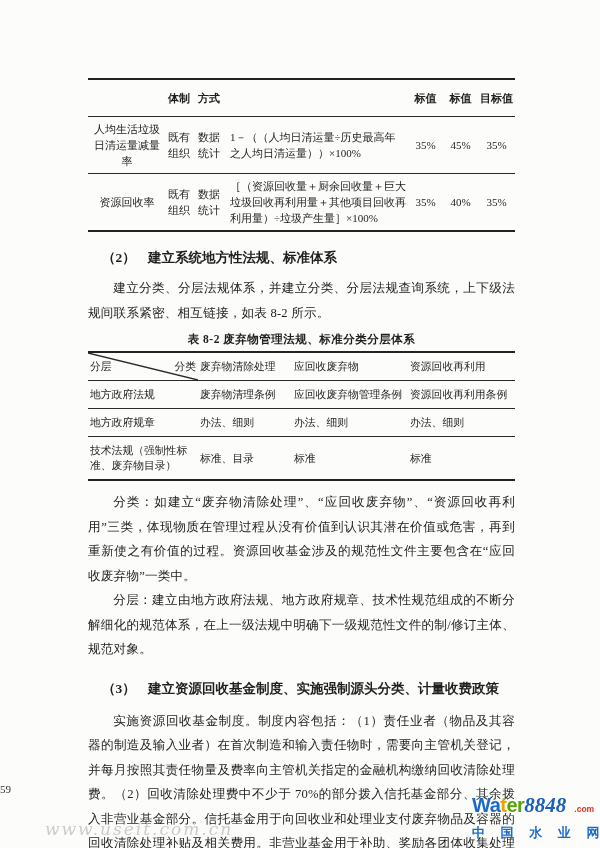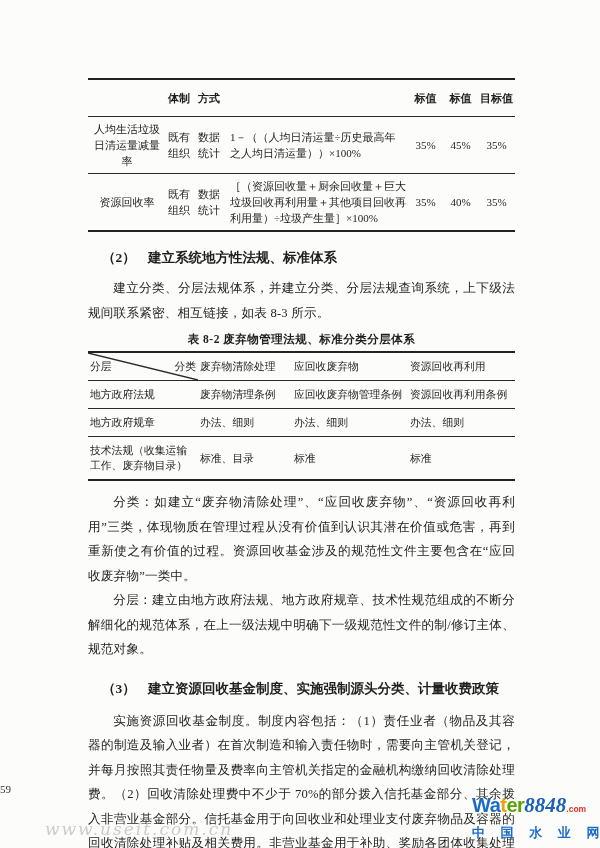--- a/index.html
+++ b/index.html
@@ -48,21 +48,21 @@
   .wm-left {
     position:absolute; left:45px; top:819px; font-size:17px; color:#cccccb;
     font-style:italic; letter-spacing:2px; font-family:"DejaVu Serif",serif;
   }
   .logo { position:absolute; left:472px; top:793px; width:118px; }
   .logo-line1 { font-family:"Liberation Sans","DejaVu Sans",sans-serif; font-weight:bold; font-size:20px; line-height:24px; letter-spacing:-0.5px; white-space:nowrap; }
   .lg-blue  { color:#1a6cc8; }
   .lg-orange{ color:#f0a300; }
   .lg-green { color:#5aa30b; }
   .lg-num   { color:#1a5fb8; font-family:"Liberation Serif","DejaVu Serif",serif; font-style:italic; font-size:21px; letter-spacing:0; }
-  .lg-com   { color:#e03226; font-size:8.5px; font-family:"Liberation Sans",sans-serif; letter-spacing:0; }
+  .lg-com   { color:#e03226; font-size:8.5px; font-family:"Liberation Sans",sans-serif; letter-spacing:0;padding-left:8px; }
   .logo-line2 {
     color:#1a6cc8; font-weight:bold; font-size:13px; margin-top:3px;
     font-family:"Liberation Sans","DejaVu Sans",sans-serif; letter-spacing:6px; white-space:nowrap;
   }
 </style>
 </head>
 <body>
 
 <div class="page">
   <div class="content">
@@ -107,21 +107,21 @@
           <td class="c-val">40%</td>
           <td class="c-val">35%</td>
         </tr>
       </tbody>
     </table>
 
     <div class="h-sec h2">
       <span class="num">（2）</span>
       <span>建立系统地方性法规、标准体系</span>
     </div>
-    <p class="para">建立分类、分层法规体系，并建立分类、分层法规查询系统，上下级法规间联系紧密、相互链接，如表 8-3 所示。</p>
+    <p class="para">建立分类、分层法规体系，并建立分类、分层法规查询系统，上下级法规间联系紧密、相互链接，如表 8-2 所示。</p>
 
     <div class="tbl-title">表 8-2 废弃物管理法规、标准分类分层体系</div>
     <table class="t2">
       <colgroup>
         <col style="width:110px">
           <col style="width:94px">
           <col style="width:116px">
           <col style="width:107px">
       </colgroup>
       <thead>
@@ -147,21 +147,21 @@
           <td>应回收废弃物管理条例</td>
           <td>资源回收再利用条例</td>
         </tr>
         <tr>
           <td>地方政府规章</td>
           <td>办法、细则</td>
           <td>办法、细则</td>
           <td>办法、细则</td>
         </tr>
         <tr>
-          <td>技术法规（收集运输工作、废弃物目录）</td>
+          <td>技术法规（强制性标准、废弃物目录）</td>
           <td>标准、目录</td>
           <td>标准</td>
           <td>标准</td>
         </tr>
       </tbody>
     </table>
 
     <p class="para" style="margin-top:9px">分类：如建立“废弃物清除处理”、“应回收废弃物”、“资源回收再利用”三类，体现物质在管理过程从没有价值到认识其潜在价值或危害，再到重新使之有价值的过程。资源回收基金涉及的规范性文件主要包含在“应回收废弃物”一类中。</p>
     <p class="para">分层：建立由地方政府法规、地方政府规章、技术性规范组成的不断分解细化的规范体系，在上一级法规中明确下一级规范性文件的制/修订主体、规范对象。</p>
 

